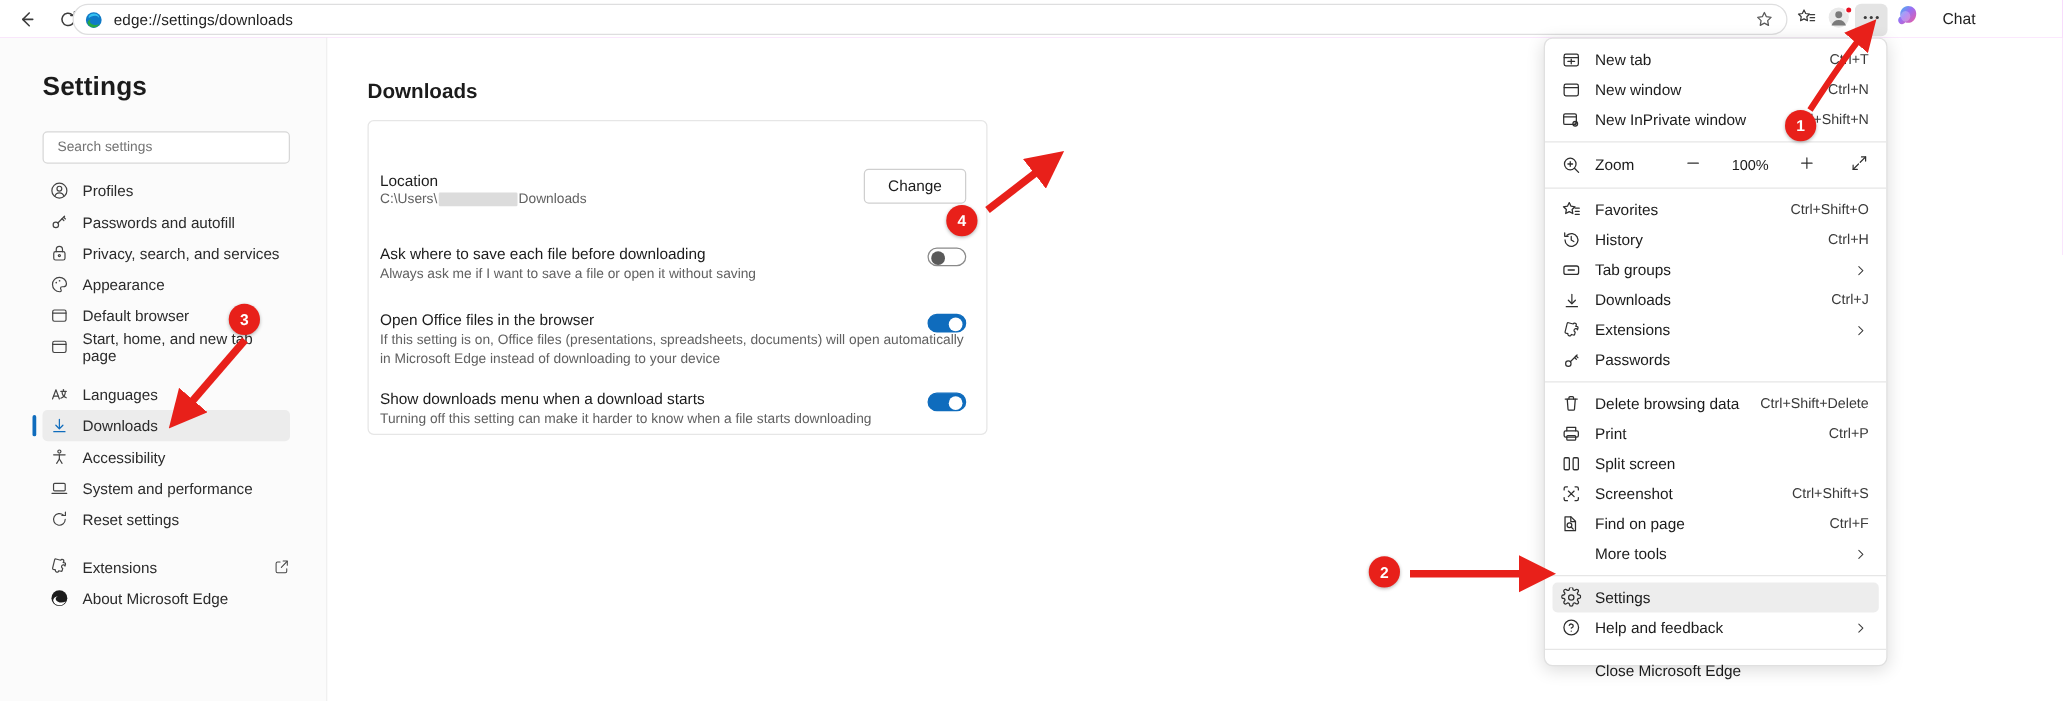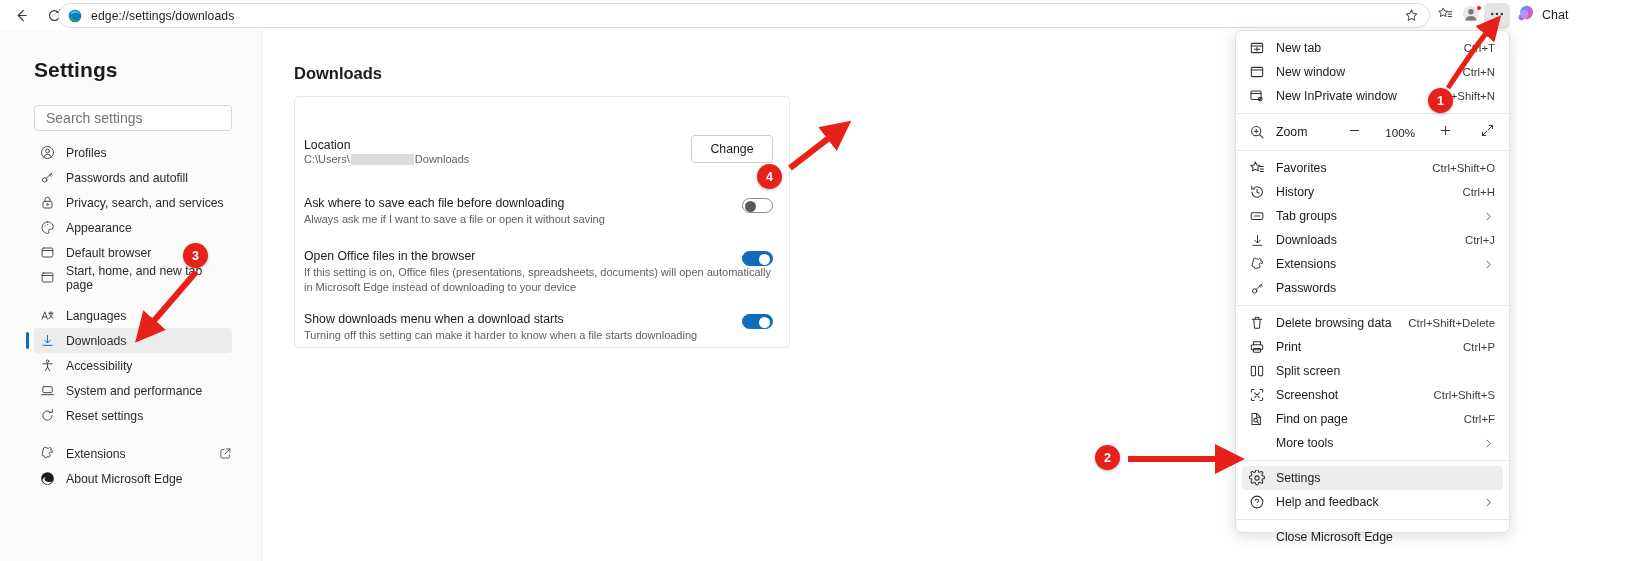--- a/index.html
+++ b/index.html
@@ -40,42 +40,42 @@
   }
   #fav-icon { left:1432px; }
   #profile-icon { left:1458px; }
   #more-icon { left:1484px; background:#e4e4e4; }
   .profile-dot {
     position:absolute; right:2px; top:2px; width:6px; height:6px;
     border-radius:50%; background:#e81123; border:1px solid #fff;
   }
   .copilot-pill {
     position:absolute; left:1512px; top:2px; height:26px;
-    display:flex; align-items:center; gap:5px; padding:0 9px 0 4px;
+    display:flex; align-items:center; gap:17px; padding:0 9px 0 4px;
     border-radius:13px;
   }
   .copilot-label { font-size:12.5px; color:#1f1f1f; }
 
   
   .page { position:absolute; left:0; top:30px; width:1650px; height:531px; background:#ffffff; }
   .sidebar {
     position:absolute; left:0; top:0; width:262px; height:531px;
     background:#fbfbfb; border-right:1px solid #ededed;
   }
   .settings-title {
     position:absolute; left:34px; top:28px;
     font-size:21px; font-weight:600; color:#1b1b1b; letter-spacing:.1px;
   }
   .search-box {
     position:absolute; left:34px; top:75px; width:198px; height:26px;
     border:1px solid #d7d7d7; border-radius:4px; background:#fff;
     display:flex; align-items:center; padding:0 9px;
   }
   .search-box input {
-    border:0; outline:0; width:100%; font-size:14px; color:#5c5c5c;
+    border:0; outline:0; width:100%; font-size:11px; color:#5c5c5c;
     font-family:"Liberation Sans", sans-serif; background:transparent;
   }
   .search-box input::placeholder { color:#737373; }
 
   .nav-list { position:absolute; left:0; top:110px; width:262px; }
   .nav-item {
     position:relative; height:25px; margin: 0 30px 0 34px;
     display:flex; align-items:center; gap:11px;
     border-radius:4px; padding-left:6px;
     font-size:12.2px; color:#2b2b2b;

